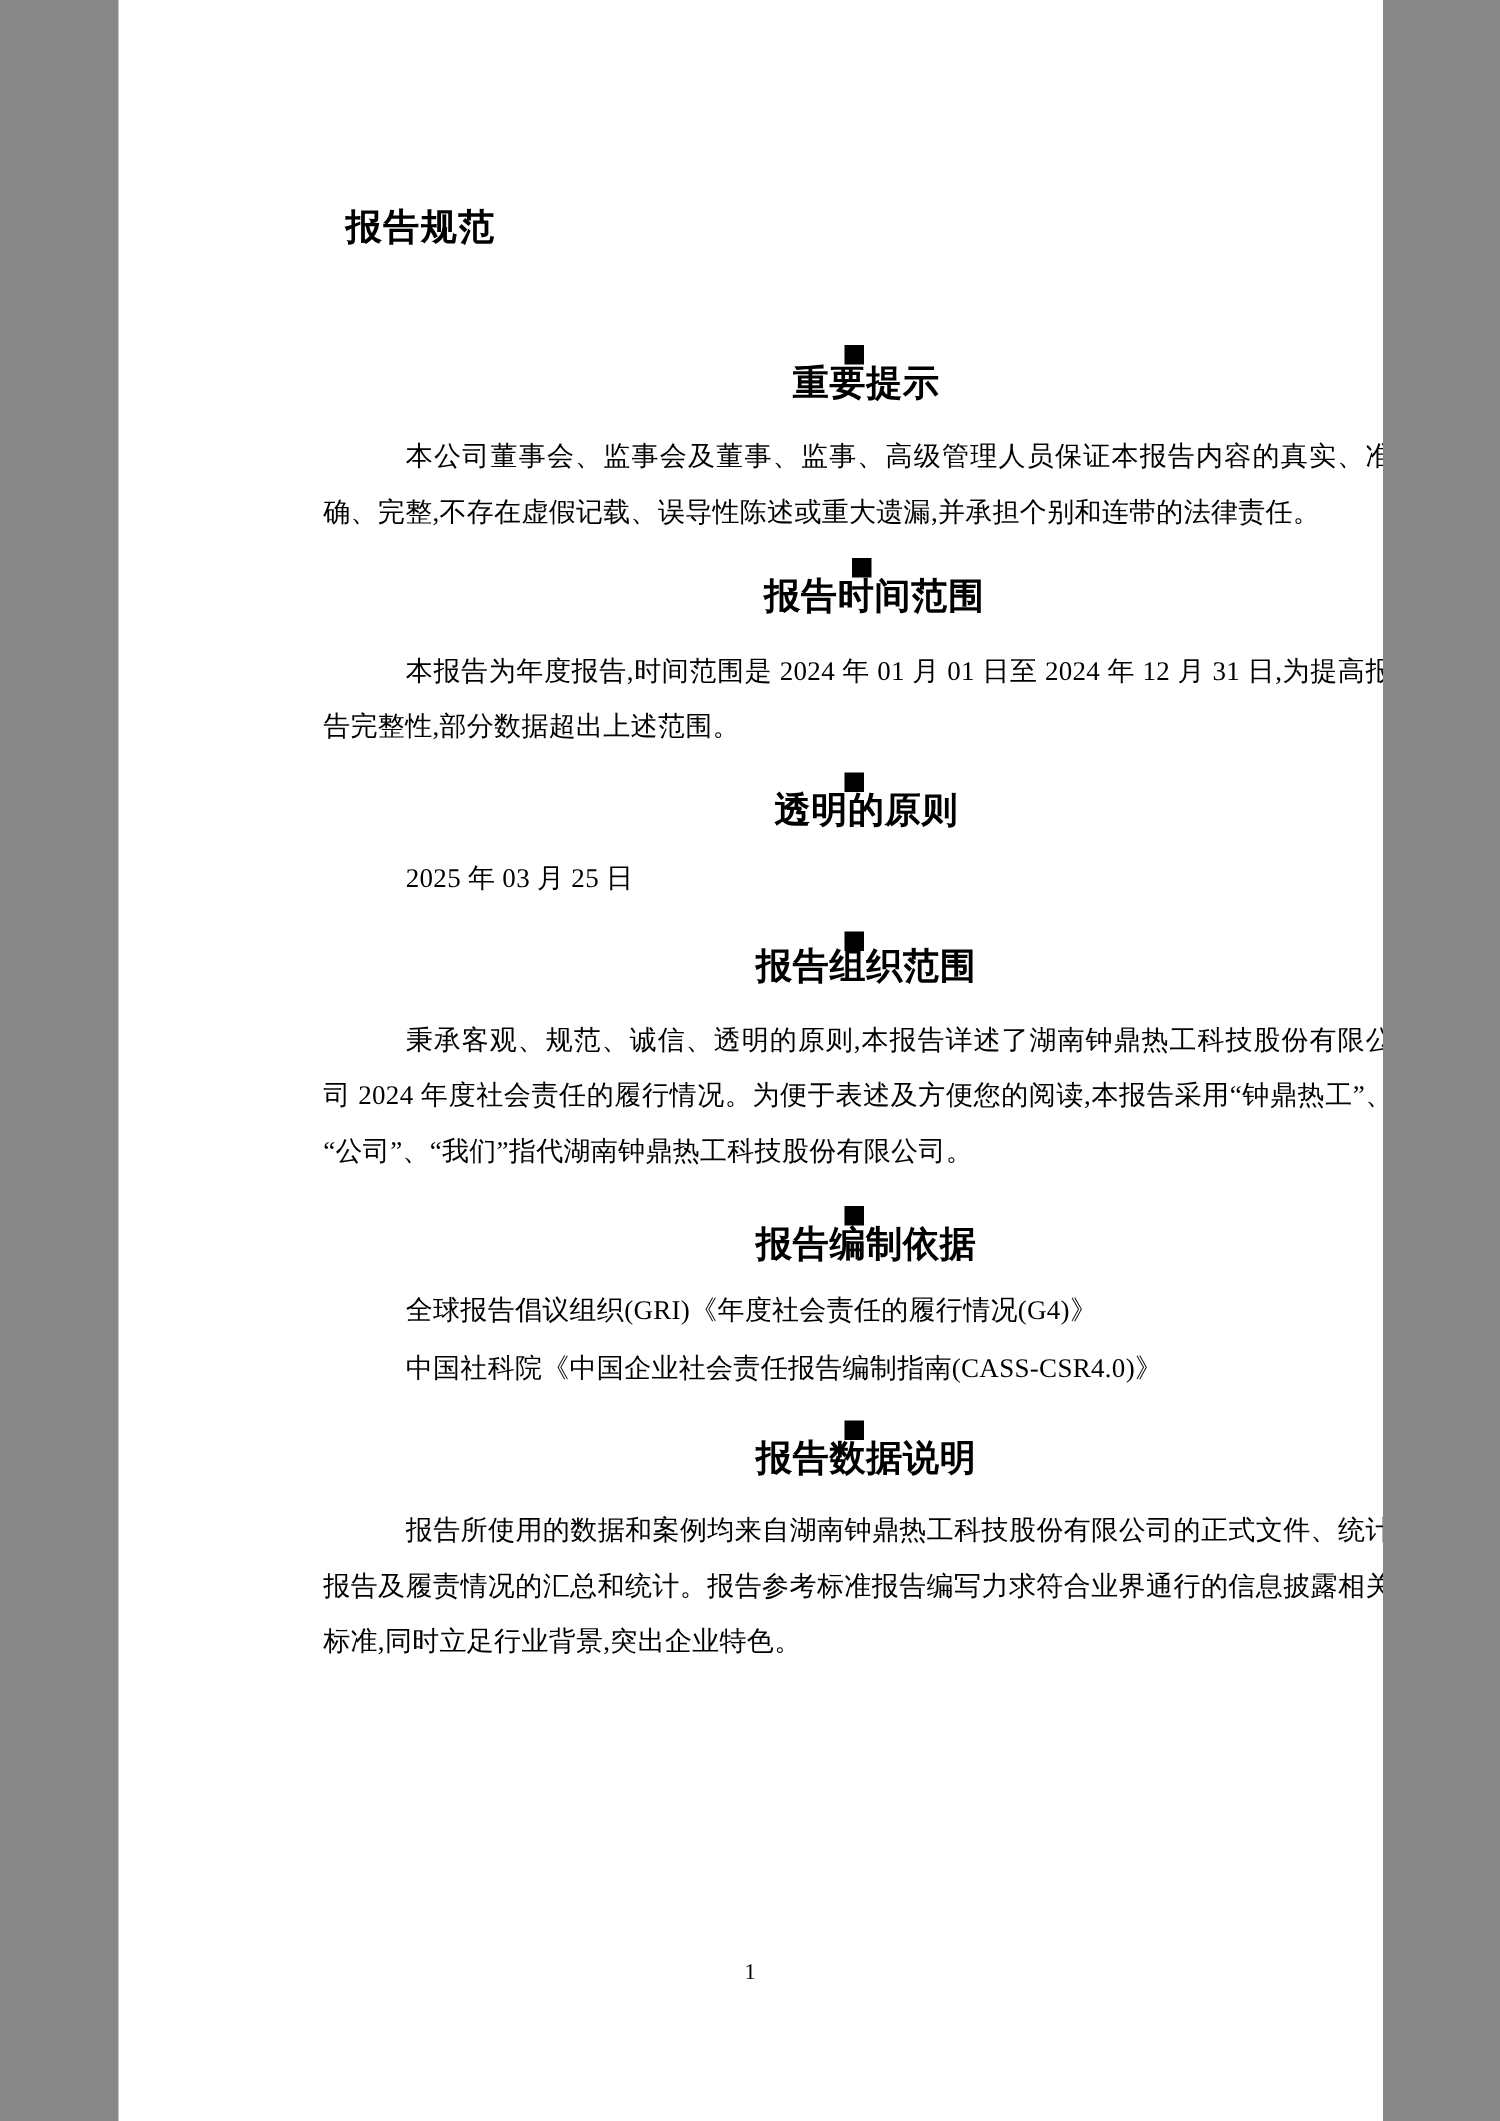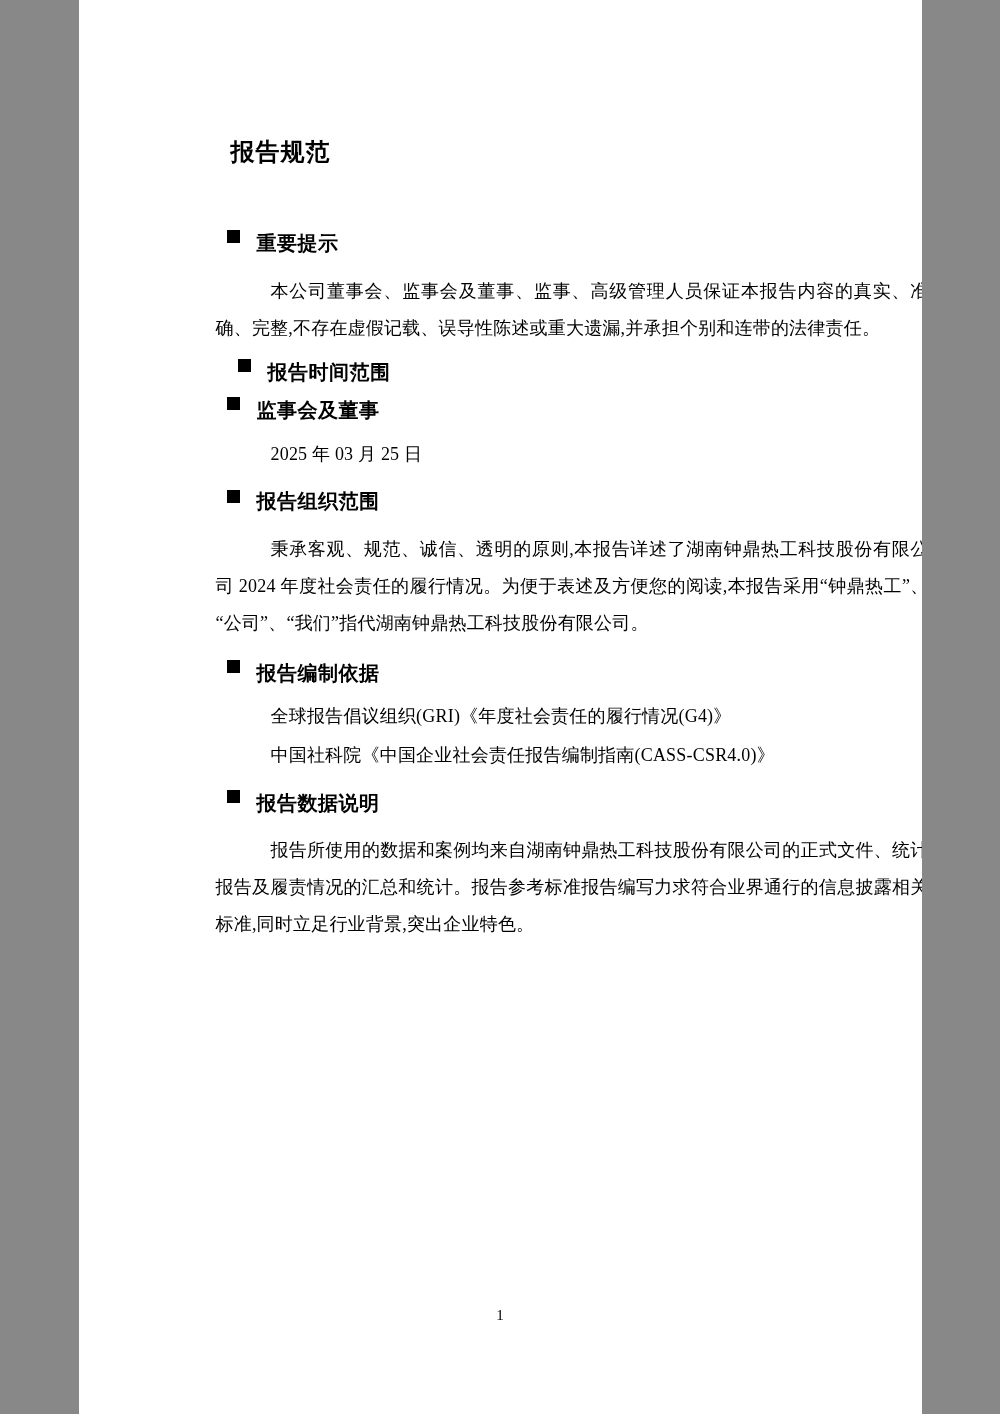--- a/index.html
+++ b/index.html
@@ -22,26 +22,27 @@
   }
   .doc-title {
     font-size: 24px;
     line-height: 28px;
     font-weight: bold;
     margin: 138px 0 0 15px;
     letter-spacing: 1px;
   }
   .section-heading {
     display: flex;
-    align-items: flex-start;
-    font-size: 20px;
+    align-items: center;
+    font-size: 24px;
     line-height: 26px;
     font-weight: bold;
     margin-left: 11px;
     letter-spacing: 0.5px;
+    flex-direction: column;
   }
   .bullet-square {
     display: inline-block;
     width: 13px;
     height: 13px;
     background: #000000;
     margin-right: 17px;
     flex: 0 0 auto;
   }
   .body-para {
@@ -87,24 +88,25 @@
     <h2 class="section-heading mt-h1">
       <span class="bullet-square"></span>
       <span>重要提示</span>
     </h2>
     <p class="body-para mt-p1">本公司董事会、监事会及董事、监事、高级管理人员保证本报告内容的真实、准确、完整,不存在虚假记载、误导性陈述或重大遗漏,并承担个别和连带的法律责任。</p>
 
     <h2 class="section-heading mt-h2">
       <span class="bullet-square"></span>
       <span>报告时间范围</span>
     </h2>
+    <p class="body-para mt-p2">本报告为年度报告,时间范围是 2024 年 01 月 01 日至 2024 年 12 月 31 日,为提高报告完整性,部分数据超出上述范围。</p>
 
     <h2 class="section-heading mt-h3">
       <span class="bullet-square"></span>
-      <span>监事会及董事</span>
+      <span>透明的原则</span>
     </h2>
     <p class="body-para mt-p3">2025 年 03 月 25 日</p>
 
     <h2 class="section-heading mt-h4">
       <span class="bullet-square"></span>
       <span>报告组织范围</span>
     </h2>
     <p class="body-para mt-p4">秉承客观、规范、诚信、透明的原则,本报告详述了湖南钟鼎热工科技股份有限公司 2024 年度社会责任的履行情况。为便于表述及方便您的阅读,本报告采用“钟鼎热工”、“公司”、“我们”指代湖南钟鼎热工科技股份有限公司。</p>
 
     <h2 class="section-heading mt-h5">

